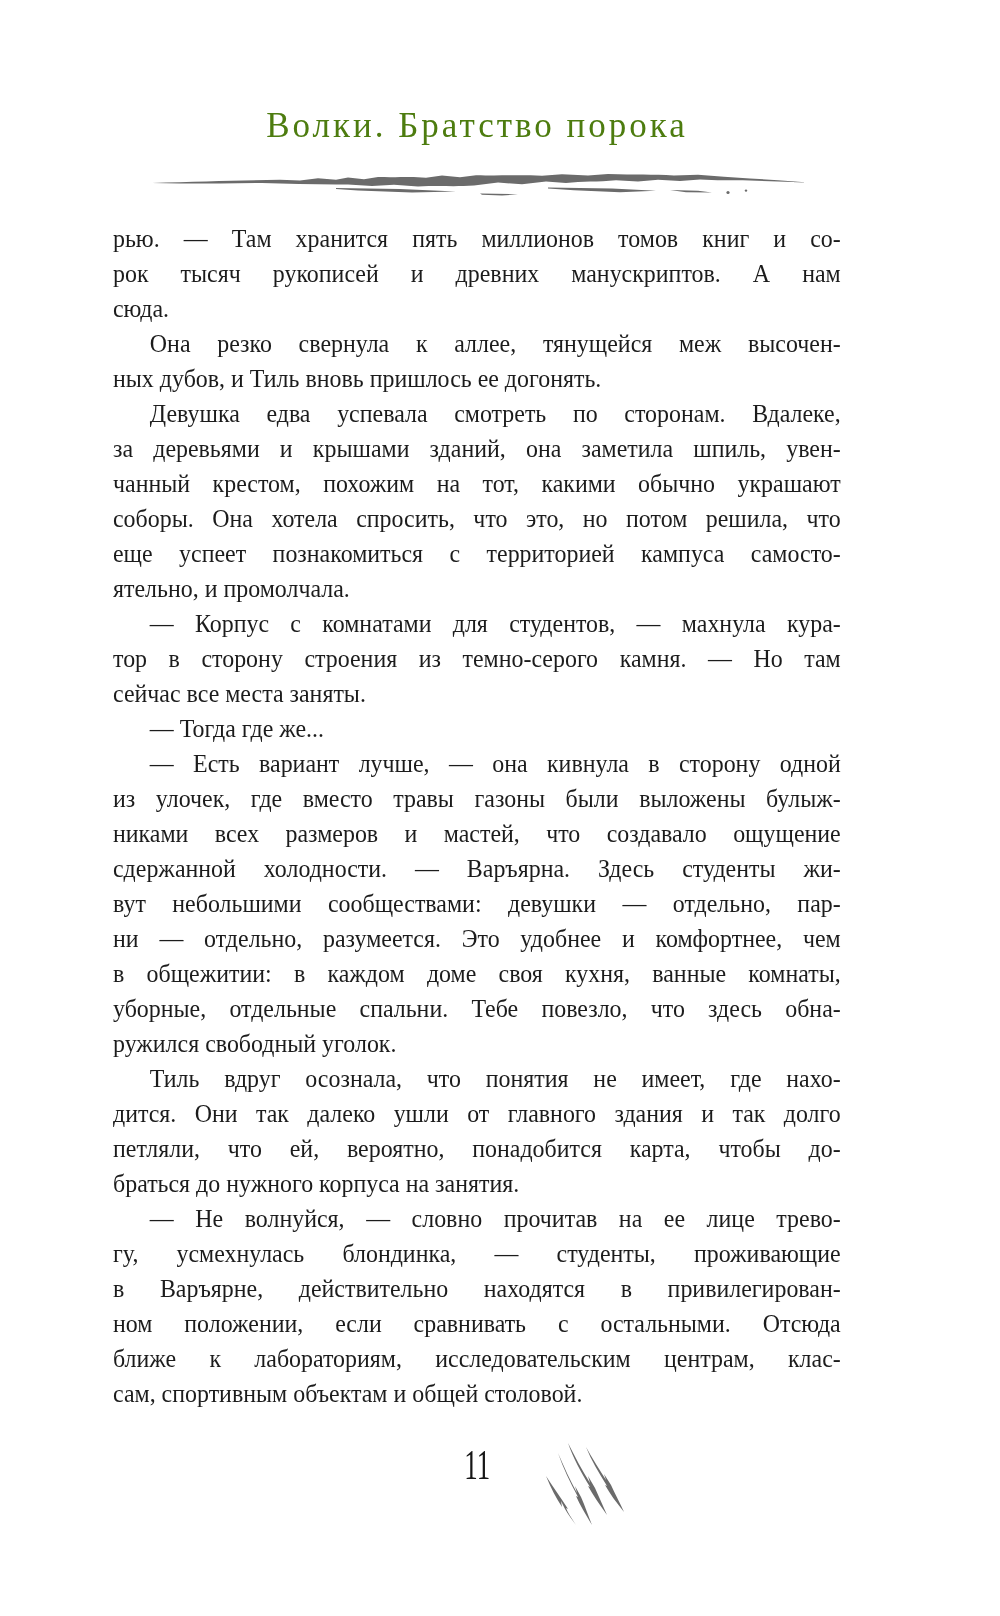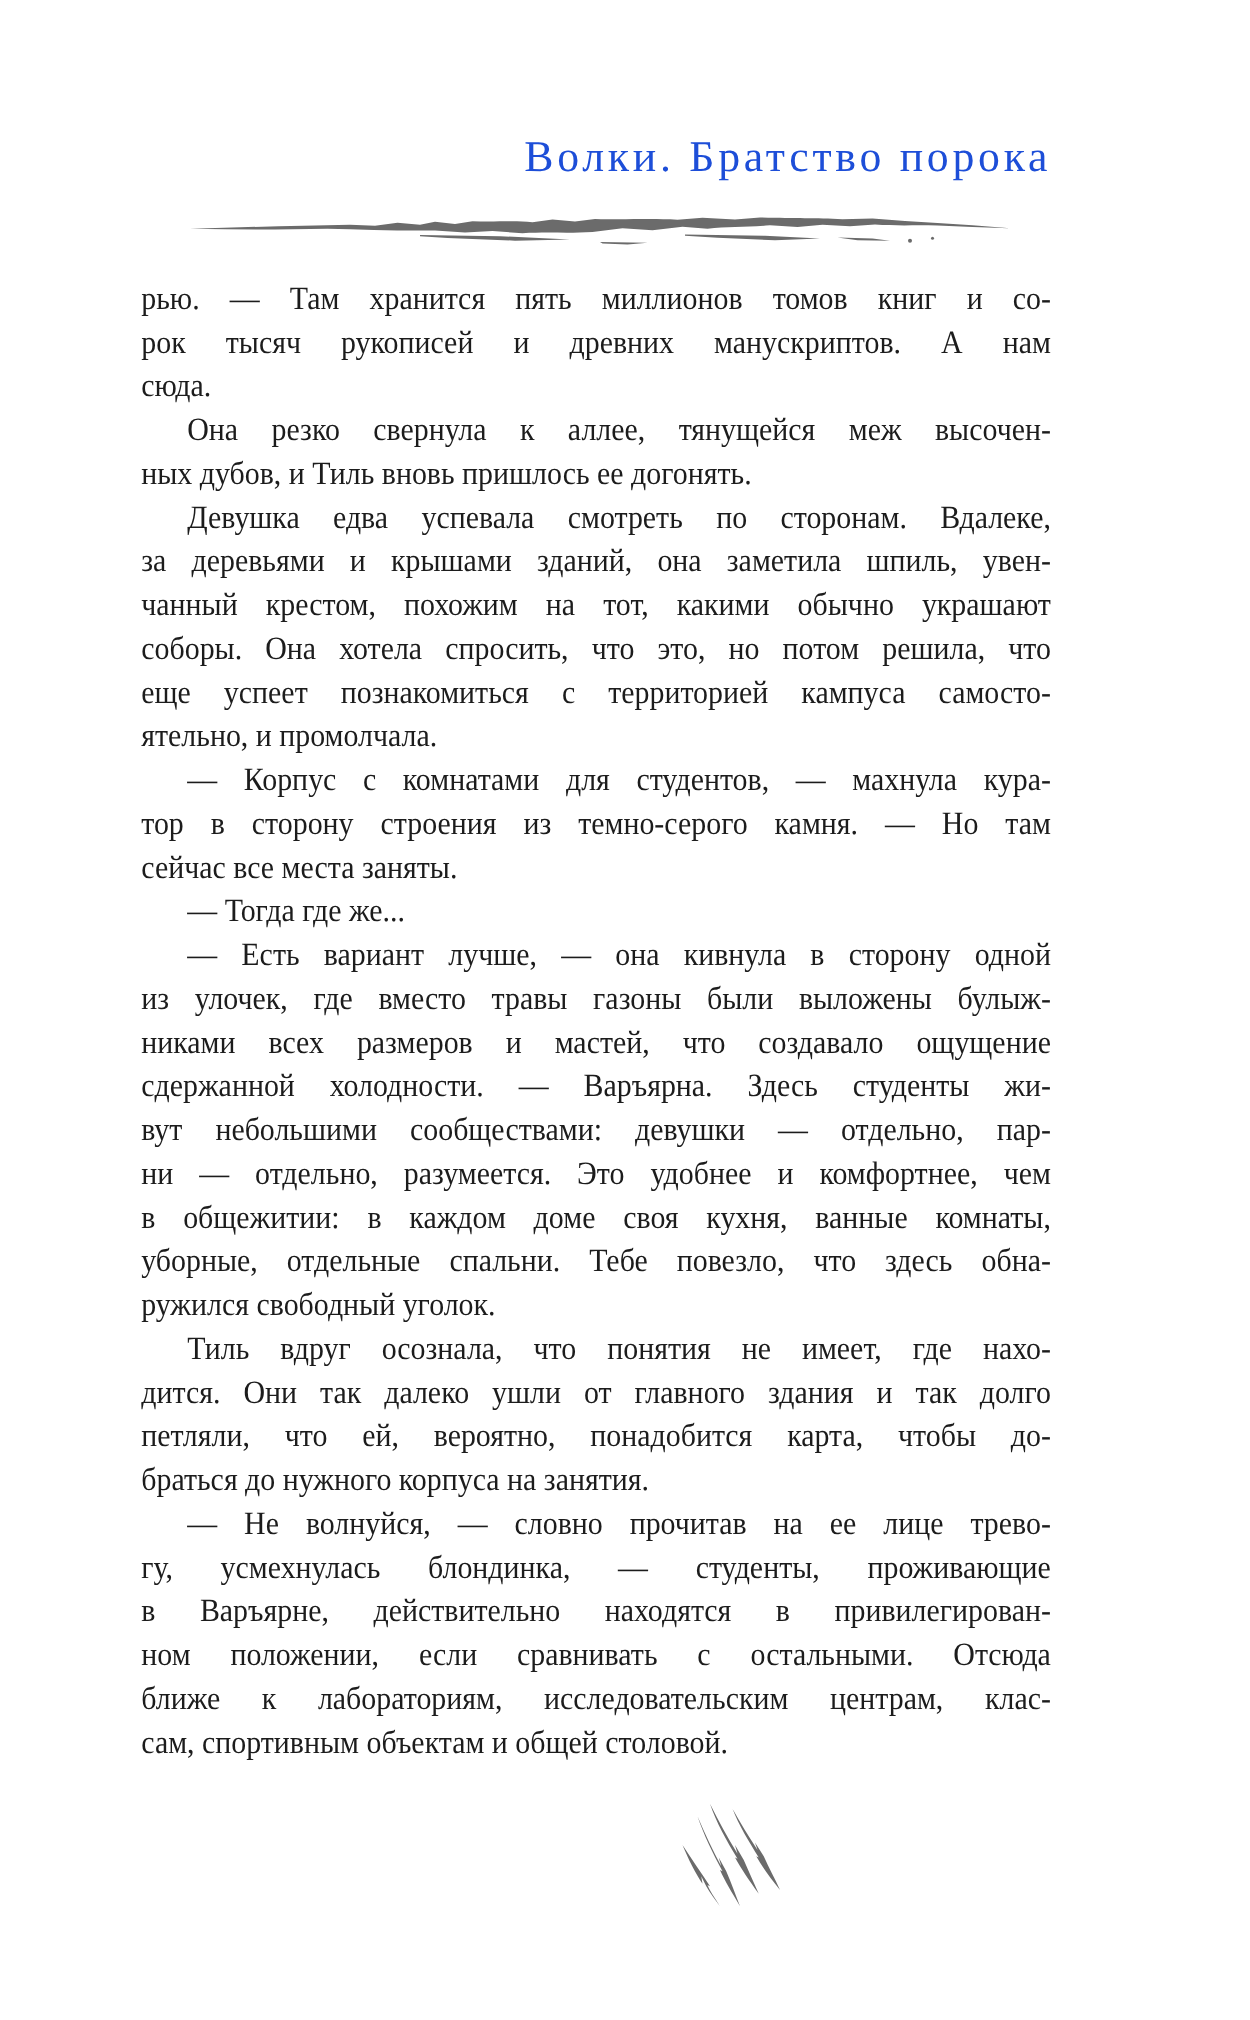--- a/index.html
+++ b/index.html
@@ -13,25 +13,25 @@
     height: 1616px;
     background: #ffffff;
     overflow: hidden;
     font-family: "Liberation Serif", serif;
   }
   .running-title {
     position: absolute;
     left: 113px;
     top: 108px;
     width: 728px;
-    text-align: right;
+    text-align: center;
     font-size: 35px;
     line-height: 36px;
     letter-spacing: 3px;
-    color: #1d4ed8;
+    color: #4d7c0f;
     white-space: nowrap;
   }
   .divider-wrap {
     position: absolute;
     left: 150px;
     top: 171px;
     width: 660px;
     height: 30px;
   }
   .body-text {
@@ -166,20 +166,23 @@
       <div class="paragraph">
         <div class="line para-first">— Не волнуйся, — словно прочитав на ее лице трево-</div>
         <div class="line">гу, усмехнулась блондинка, — студенты, проживающие</div>
         <div class="line">в Варъярне, действительно находятся в привилегирован-</div>
         <div class="line">ном положении, если сравнивать с остальными. Отсюда</div>
         <div class="line">ближе к лабораториям, исследовательским центрам, клас-</div>
         <div class="line para-end">сам, спортивным объектам и общей столовой.</div>
       </div>
     </div>
 
+  <div class="footer-number">
+    <span>11</span>
+  </div>
 
   <div class="claws-wrap">
     <svg width="92" height="116" viewBox="0 0 92 116" xmlns="http://www.w3.org/2000/svg">
       <g fill="#6b6b6b">
         <path d="M5,52 C10,64 15,74 21,83 L20,77 L24,85 C27,90 31,96 35,101
                  C30,93 27,89 25,84 L27,85 C20,74 12,63 5,52 Z"></path>
         <path d="M17,29 C23,43 29,56 36,69 L34,62 L40,73 C44,82 47,91 51,101
                  C44,89 39,81 35,72 L37,73 C29,58 22,44 17,29 Z"></path>
         <path d="M27,19 C34,33 41,46 49,59 L47,52 L54,64 C58,73 62,82 66,91
                  C58,80 52,71 47,62 L49,63 C40,48 32,34 27,19 Z"></path>

